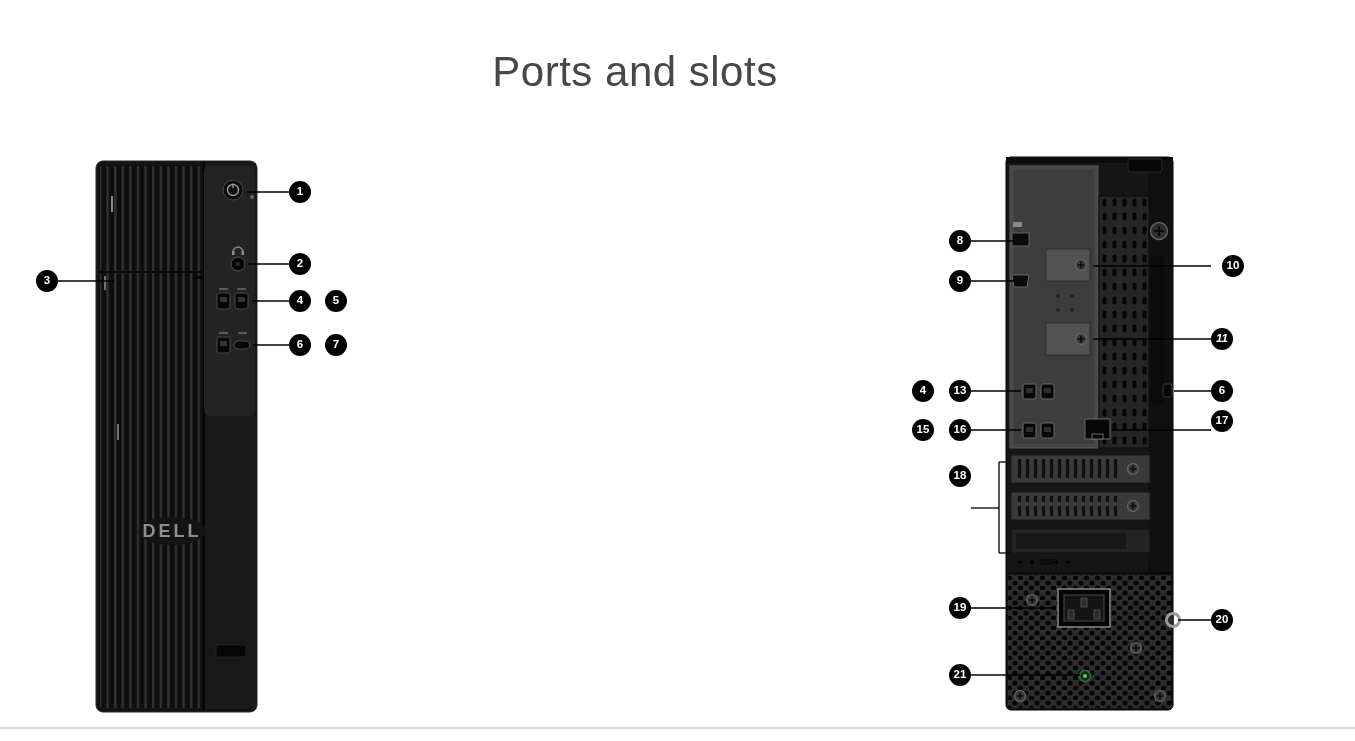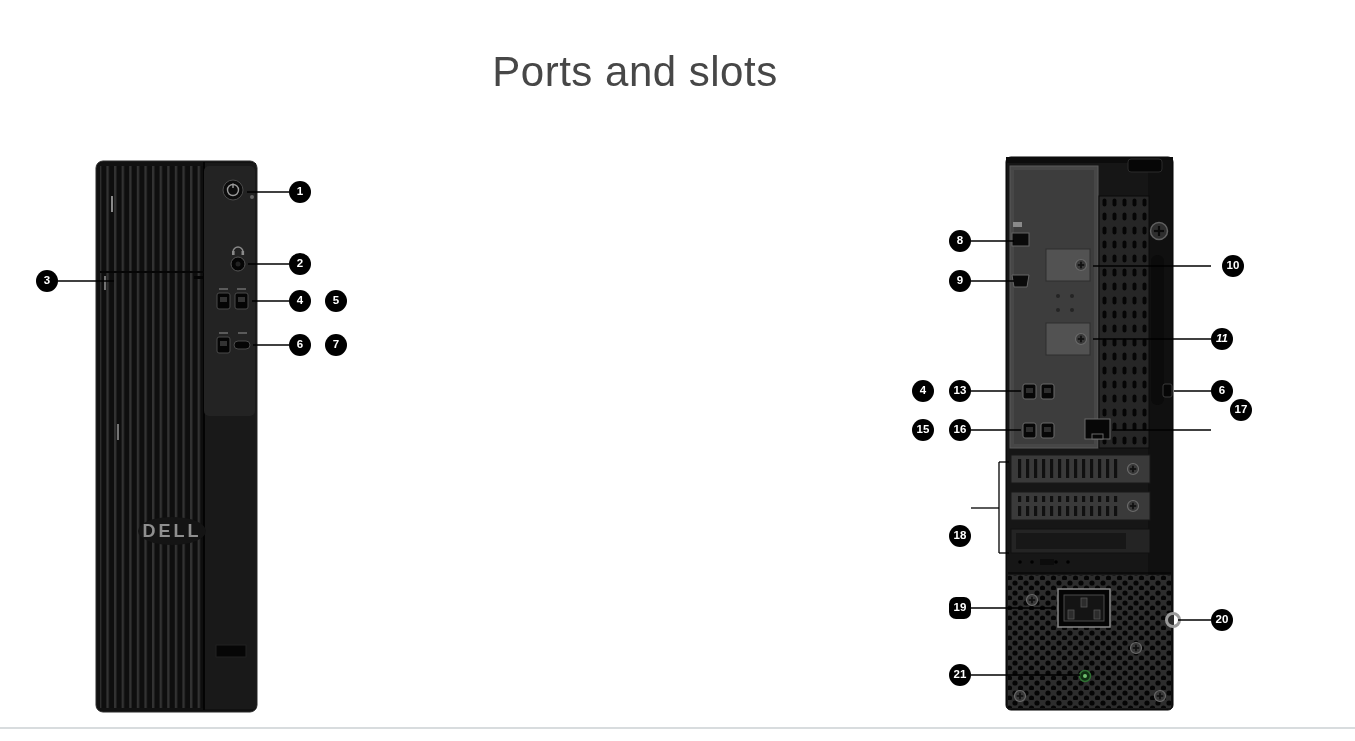--- a/index.html
+++ b/index.html
@@ -275,22 +275,22 @@
       <div class="callout" style="left: 336px; top: 345px;">7</div>
       <div class="callout" style="left: 960px; top: 241px;">8</div>
       <div class="callout" style="left: 960px; top: 281px;">9</div>
       <div class="callout" style="left: 1222px; top: 266px; margin-left: 11px;">10</div>
       <div class="callout" style="left: 1222px; top: 339px; font-style: italic;">11</div>
       <div class="callout" style="left: 923px; top: 391px;">4</div>
       <div class="callout" style="left: 960px; top: 391px;">13</div>
       <div class="callout" style="left: 1222px; top: 391px;">6</div>
       <div class="callout" style="left: 923px; top: 430px;">15</div>
       <div class="callout" style="left: 960px; top: 430px;">16</div>
-      <div class="callout" style="left: 1222px; top: 410px; margin-left: 19px;">17</div>
-      <div class="callout" style="left: 960px; top: 536px;">18</div>
-      <div class="callout" style="left: 960px; top: 608px; border-radius: 7px;">19</div>
+      <div class="callout" style="left: 1222px; top: 421px;">17</div>
+      <div class="callout" style="left: 960px; top: 476px;">18</div>
+      <div class="callout" style="left: 960px; top: 608px;">19</div>
       <div class="callout" style="left: 1222px; top: 620px;">20</div>
       <div class="callout" style="left: 960px; top: 675px; text-align: right;">21</div>
     </div>
 
   <div id="footer-divider"></div>
 
 </div>
 
 </body></html>

